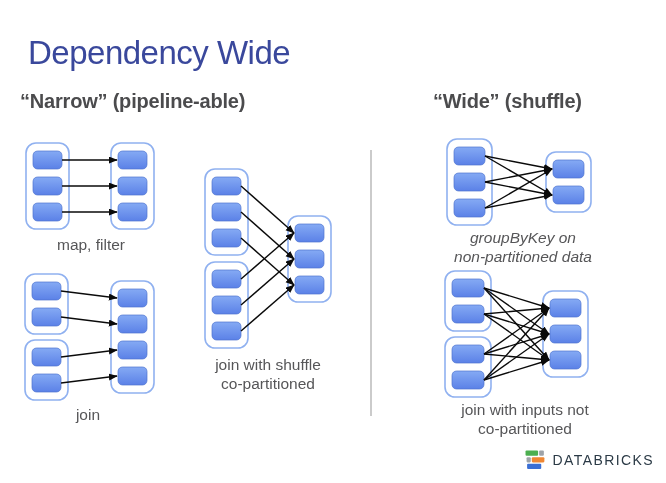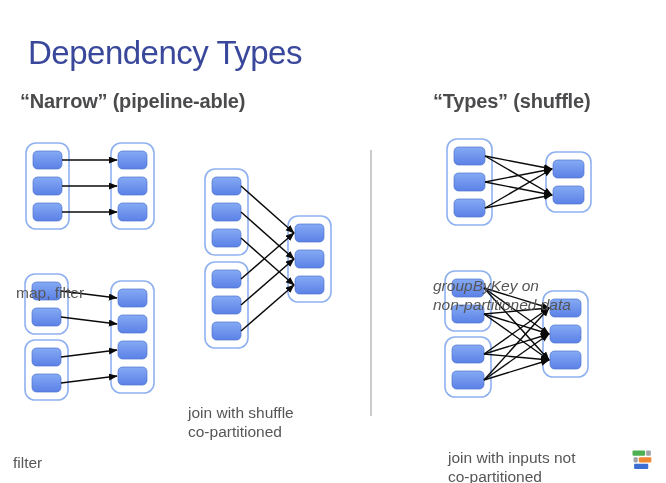--- a/index.html
+++ b/index.html
@@ -20,47 +20,46 @@
     color:var(--heading-text,#4B4B4D);
   }
   #heading-narrow{left:20px;}
   #heading-wide{left:433px;}
   #section-divider{
     position:absolute;left:370px;top:150px;width:2px;height:266px;
     background:var(--divider,#CBCBCB);
   }
   #diagram-svg{position:absolute;left:0;top:0;}
   .cap{
-    position:absolute;
+    position:absolute;text-align:center;
     font-size:15.5px;line-height:1.22;
     color:var(--caption-text,#565658);
     white-space:pre-line;
-    margin-top:48px;
   }
   #cap-map{left:16px;top:236px;width:150px;}
   #cap-union{left:13px;top:406px;width:150px;}
   #cap-join-co{left:188px;top:356px;width:160px;}
   #cap-gbk{left:433px;top:229px;width:180px;font-style:italic;}
-  #cap-join-not{left:448px;top:401px;width:180px;}
+  #cap-join-not{left:435px;top:401px;width:180px;}
   #databricks-logo{
     position:absolute;right:12px;top:450px;
     display:flex;align-items:center;gap:6px;
   }
   #databricks-logo-text{
     font-size:14px;letter-spacing:1.4px;font-weight:400;
     color:var(--logo-text,#2B3A46);
   }
 </style>
 </head>
 <body>
 
-<h1 id="slide-title">Dependency Types</h1>
+<h1 id="slide-title">Dependency Wide</h1>
 
 <div id="heading-narrow" class="section-heading">“Narrow” (pipeline-able)</div>
-<div id="heading-wide" class="section-heading">“Types” (shuffle)</div>
+<div id="heading-wide" class="section-heading">“Wide” (shuffle)</div>
 
 <div id="section-divider"></div>
 
 <svg id="diagram-svg" width="666" height="483" viewBox="0 0 666 483">
   <defs>
     <linearGradient id="boxGrad" x1="0" y1="0" x2="0" y2="1">
       <stop offset="0" stop-color="#85AAF4"></stop>
       <stop offset="1" stop-color="#5B81E7"></stop>
     </linearGradient>
     <marker id="arrowhead" markerWidth="9" markerHeight="8" refX="8.2" refY="3.5" orient="auto" markerUnits="userSpaceOnUse">
@@ -142,29 +141,30 @@
     <line x1="484" y1="314" x2="549" y2="360" stroke="#0A0A0A" stroke-width="1.4" marker-end="url(#arrowhead)"></line>
     <line x1="484" y1="354" x2="549" y2="308" stroke="#0A0A0A" stroke-width="1.4" marker-end="url(#arrowhead)"></line>
     <line x1="484" y1="354" x2="549" y2="334" stroke="#0A0A0A" stroke-width="1.4" marker-end="url(#arrowhead)"></line>
     <line x1="484" y1="354" x2="549" y2="360" stroke="#0A0A0A" stroke-width="1.4" marker-end="url(#arrowhead)"></line>
     <line x1="484" y1="380" x2="549" y2="308" stroke="#0A0A0A" stroke-width="1.4" marker-end="url(#arrowhead)"></line>
     <line x1="484" y1="380" x2="549" y2="334" stroke="#0A0A0A" stroke-width="1.4" marker-end="url(#arrowhead)"></line>
     <line x1="484" y1="380" x2="549" y2="360" stroke="#0A0A0A" stroke-width="1.4" marker-end="url(#arrowhead)"></line>
   </svg>
 
 <div id="cap-map" class="cap">map, filter</div>
-<div id="cap-union" class="cap">filter</div>
+<div id="cap-union" class="cap">join</div>
 <div id="cap-join-co" class="cap">join with shuffle
 co-partitioned</div>
 <div id="cap-gbk" class="cap">groupByKey on
 non-partitioned data</div>
 <div id="cap-join-not" class="cap">join with inputs not
 co-partitioned</div>
 
 <div id="databricks-logo">
   <svg width="22" height="20" viewBox="0 0 21 19">
     <rect x="0.5" y="0.5" width="12" height="5" rx="1" fill="#4CAF50"></rect>
     <rect x="13.5" y="0.5" width="4.5" height="5" rx="1" fill="#9EA3A8"></rect>
     <rect x="1.5" y="6.8" width="4" height="5" rx="1" fill="#9EA3A8"></rect>
     <rect x="6.5" y="6.8" width="12" height="5" rx="1" fill="#EF8733"></rect>
     <rect x="2" y="13.1" width="13.5" height="5" rx="1" fill="#3B6FD4"></rect>
   </svg>
+  <span id="databricks-logo-text">DATABRICKS</span>
 </div>
 
 </body></html>

